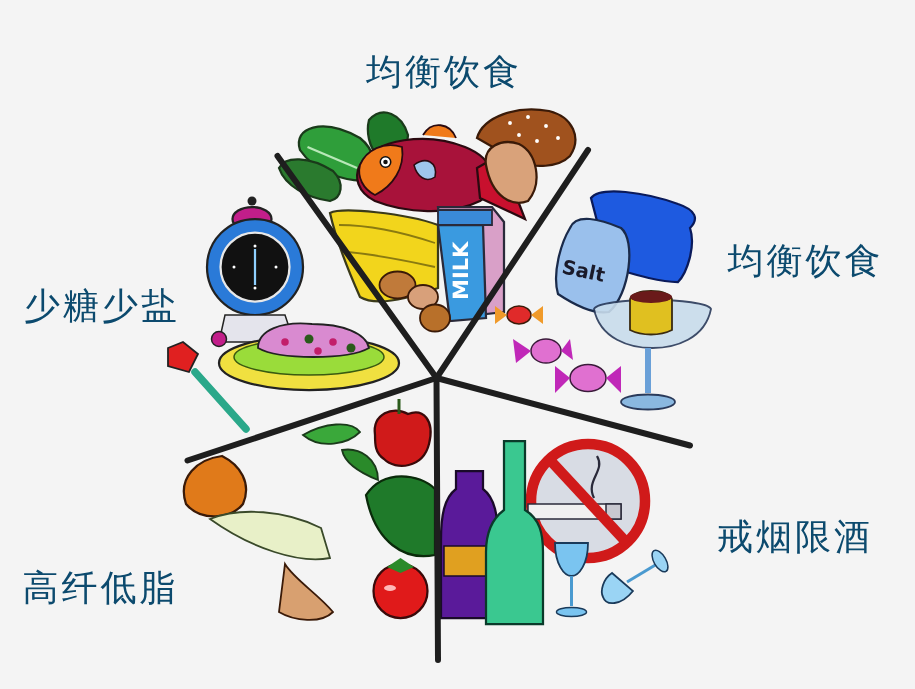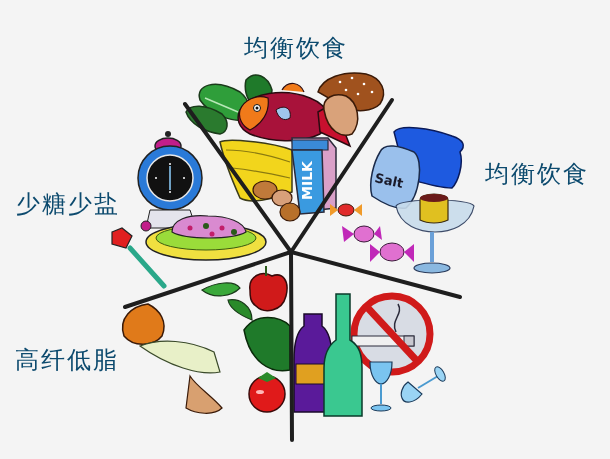--- a/index.html
+++ b/index.html
@@ -14,21 +14,21 @@
     position: absolute;
     font-size: 24px;
     color: #0c4a6e;
     letter-spacing: 2px;
     white-space: nowrap;
     font-family: Liberation Serif, serif;
   }
   #lbl-top { left: 244px; top: 32px; }
   #lbl-left { left: 16px; top: 188px; }
   #lbl-right { left: 485px; top: 158px; }
-  #lbl-bl { left: 15px; top: 344px; }
+  #lbl-bl { left: 15px; top: 376px; }
   #lbl-br { left: 478px; top: 342px; }
   svg text { font-family: "DejaVu Sans", "Liberation Sans", sans-serif; }
 </style>
 </head>
 <body>
 
 <div class="stage">
 
   <svg width="610" height="459" viewBox="0 0 610 459" style="position:absolute;left:0;top:0">
 
@@ -218,13 +218,14 @@
       <line x1="291" y1="252" x2="125" y2="307"></line>
       <line x1="291" y1="252" x2="292" y2="440"></line>
       <line x1="291" y1="252" x2="460" y2="297"></line>
     </g>
   </svg>
 
   <div id="lbl-top" class="label">均衡饮食</div>
   <div id="lbl-left" class="label">少糖少盐</div>
   <div id="lbl-right" class="label">均衡饮食</div>
   <div id="lbl-bl" class="label">高纤低脂</div>
+  <div id="lbl-br" class="label">戒烟限酒</div>
 </div>
 
 </body></html>

